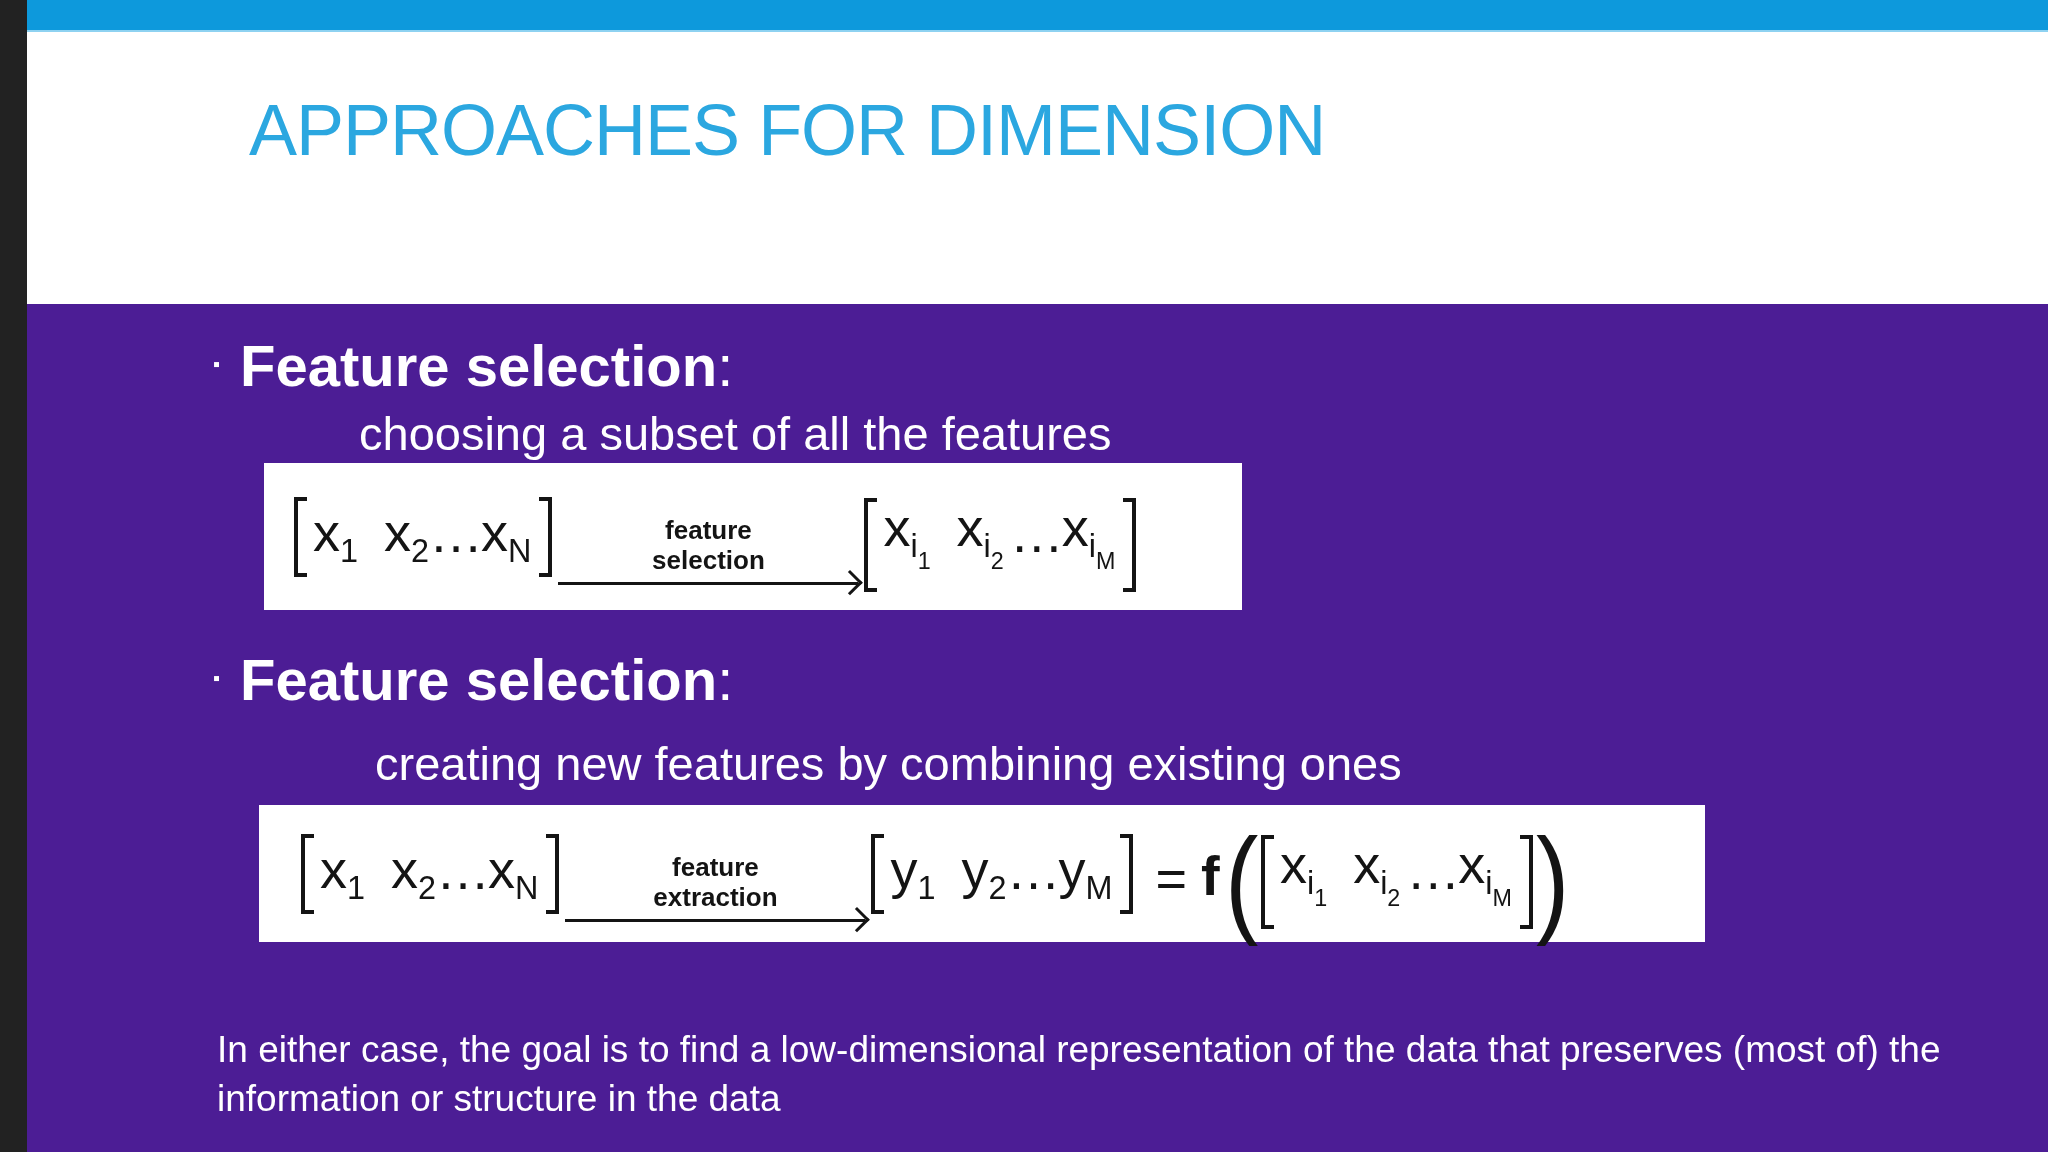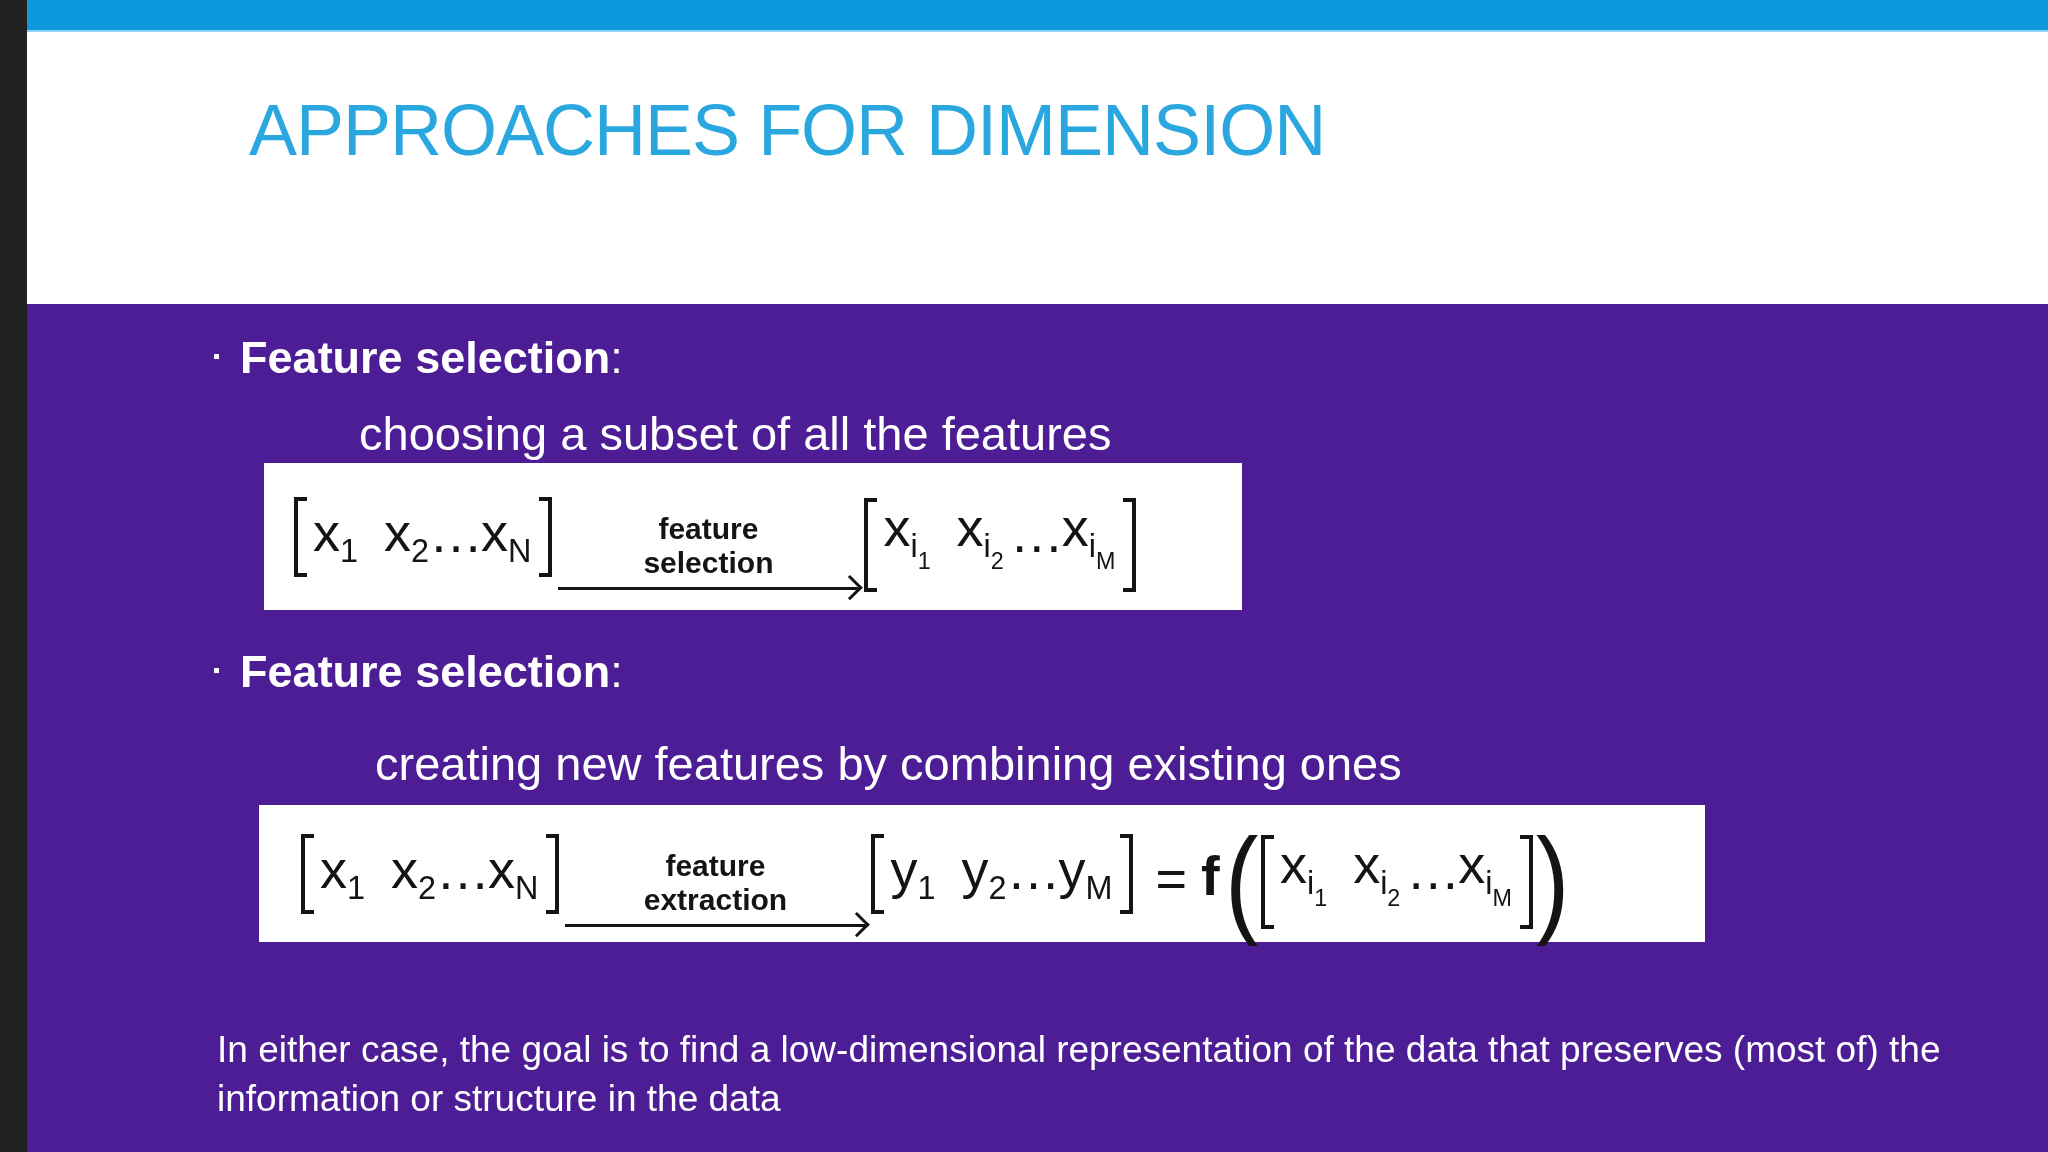--- a/index.html
+++ b/index.html
@@ -31,21 +31,21 @@
     color:#2BA7E0;
   }
   
   .bullet-row{
     position:absolute;left:186px;display:flex;align-items:center;
     color:#ffffff;
   }
   .bullet-row .marker{
     font-size:20px;line-height:1;margin-right:20px;transform:translateY(-2px);
   }
-  .bullet-row .blabel{font-size:45px;font-weight:700;}
+  .bullet-row .blabel{font-size:58px;font-weight:700;}
   .bullet-row .colon{font-weight:400;}
   .row1{top:332px;}
   .row2{top:646px;}
   .desc{
     position:absolute;color:#ffffff;font-size:47px;font-weight:400;white-space:nowrap;
   }
   .desc1{left:332px;top:406px;}
   .desc2{left:348px;top:736px;}
   
   .formula-box{
@@ -66,21 +66,21 @@
   .brk{display:inline-block;width:13px;height:80px;box-sizing:border-box;flex:0 0 auto;}
   .brk.l{border-left:4px solid #141414;border-top:4px solid #141414;border-bottom:4px solid #141414;margin-right:6px;}
   .brk.r{border-right:4px solid #141414;border-top:4px solid #141414;border-bottom:4px solid #141414;margin-left:8px;}
   .brk.tall{height:94px;transform:translateY(8px);}
   
   .arrow{
     display:inline-flex;flex-direction:column;align-items:center;
     margin:0 6px;transform:translateY(14px);flex:0 0 auto;
   }
   .alabel{
-    font-size:30px;font-weight:700;line-height:1.15;text-align:center;color:#141414;
+    font-size:26px;font-weight:700;line-height:1.15;text-align:center;color:#141414;
     margin-bottom:6px;display:block;
   }
   .aline{position:relative;height:3px;background:#141414;width:100%;align-self:stretch;}
   .aline::after{
     content:'';position:absolute;right:-1px;top:50%;width:15px;height:15px;
     border-top:3px solid #141414;border-right:3px solid #141414;
     transform:translateY(-52%) rotate(45deg);transform-origin:center;
   }
   .arrow1{width:300px;}
   .arrow2{width:300px;}

